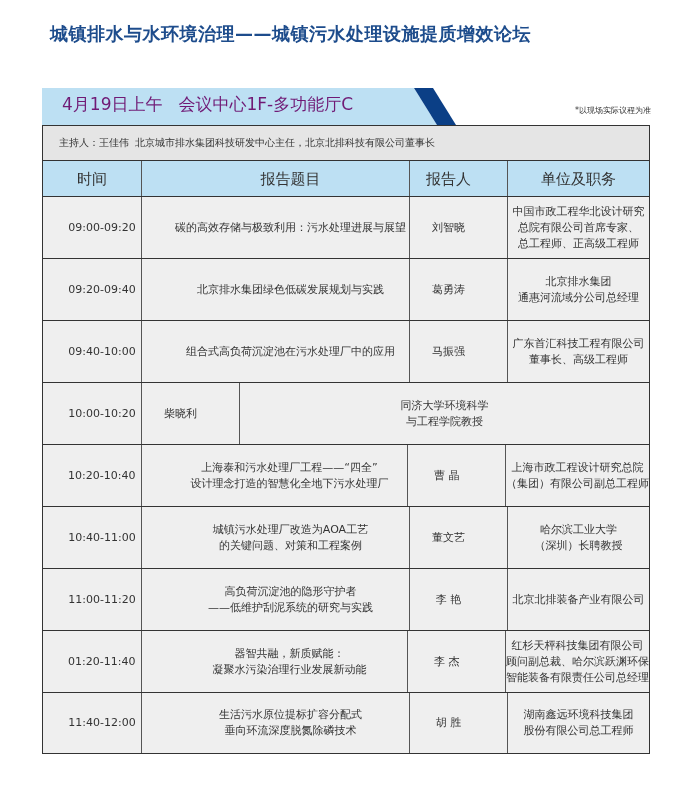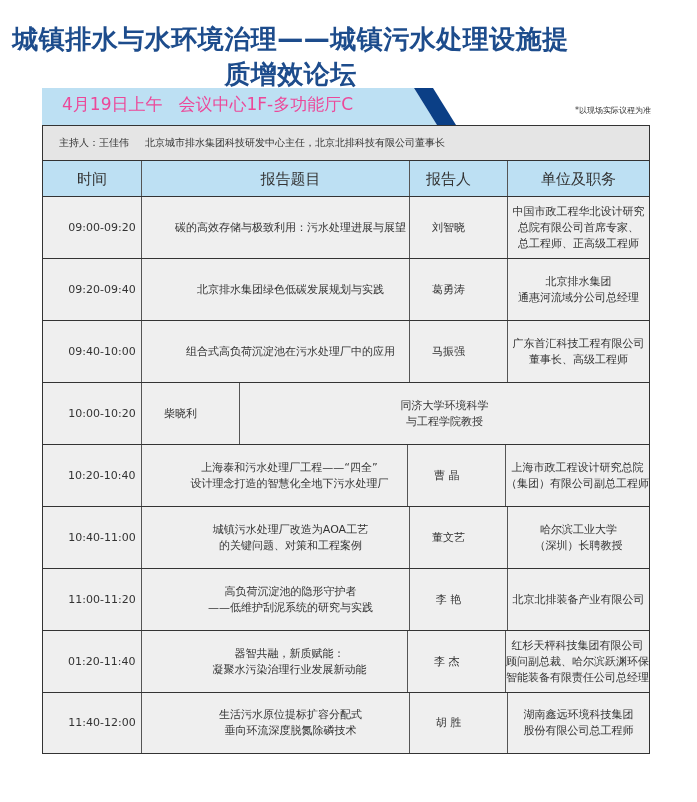--- a/index.html
+++ b/index.html
@@ -1,31 +1,31 @@
 <!DOCTYPE html>
 <html><head>
 <meta charset="utf-8">
 <style>
   html, body { margin: 0; padding: 0; background: #ffffff; }
   body { width: 697px; height: 802px; position: relative; overflow: hidden;
          font-family: "DejaVu Sans", "Liberation Sans", sans-serif; color: #2b2b2b; }
   .page-title { position: absolute; left: 0; top: 22px; width: 581px; text-align: center;
-         font-size: 26px; font-weight: bold; color: #1d4c8c; letter-spacing: 0.5px; }
+         font-size: 18px; font-weight: bold; color: #1d4c8c; letter-spacing: 0.5px; }
   .session-band-fill { position: absolute; left: 42px; top: 88px; height: 37px; width: 410px;
          background: #bde0f3; clip-path: polygon(0 0, 372px 0, 395px 100%, 0 100%); }
   .session-stripe { position: absolute; left: 414px; top: 88px; width: 42px; height: 37px;
          background: #0b3f86; clip-path: polygon(0 0, 19px 0, 42px 100%, 23px 100%); }
-  .session-text { position: absolute; left: 62px; top: 93px; font-size: 17px; color: #ec4899; }
+  .session-text { position: absolute; left: 62px; top: 93px; font-size: 17px; color: #701a75; }
   .session-text span + span { margin-left: 16px; }
   .note { position: absolute; right: 46px; top: 105px; font-size: 8px; color: #333; }
   .table { position: absolute; left: 42px; top: 125px; width: 608px; border: 1.5px solid #333;
          box-sizing: border-box; }
   .host-row { height: 35px; background: #e5e5e5; border-bottom: 1.5px solid #333;
          display: flex; align-items: center; padding-left: 16px; font-size: 10px; color: #333; box-sizing: border-box; }
-  .host-row .sp { margin-left: 16px; }
+  .host-row .sp { margin-left: 6px; }
   .head-row, .data-row { display: flex; box-sizing: border-box; }
   .head-row { height: 36px; background: #bde0f3; border-bottom: 1.5px solid #333; }
   .data-row { height: 62px; background: #efefef; border-bottom: 1.5px solid #333; }
   .data-row:last-child { border-bottom: none; height: 60px; }
   .cell { display: flex; align-items: center; justify-content: center; text-align: center;
          box-sizing: border-box; flex-direction: column; line-height: 16px; }
   .c1 { width: 98px; }
   .c2 { width: 268px; border-left: 1px solid #555; padding-left: 30px; }
   .c3 { width: 78px; border-left: 1.5px solid #555; }
   .c4 { flex: 1; border-left: 1px solid #555; margin-left: 20px; }

